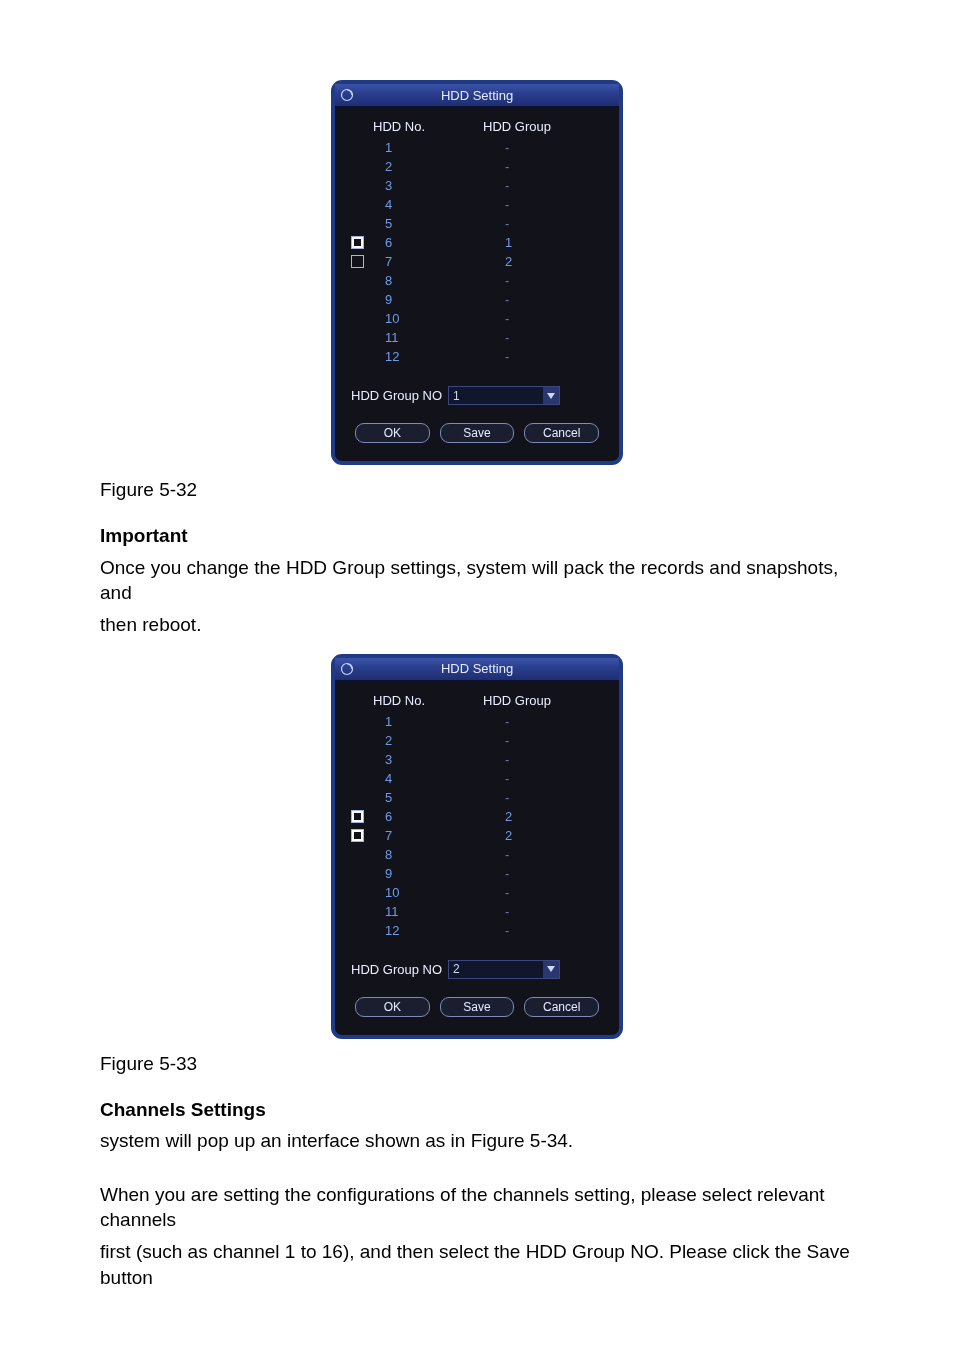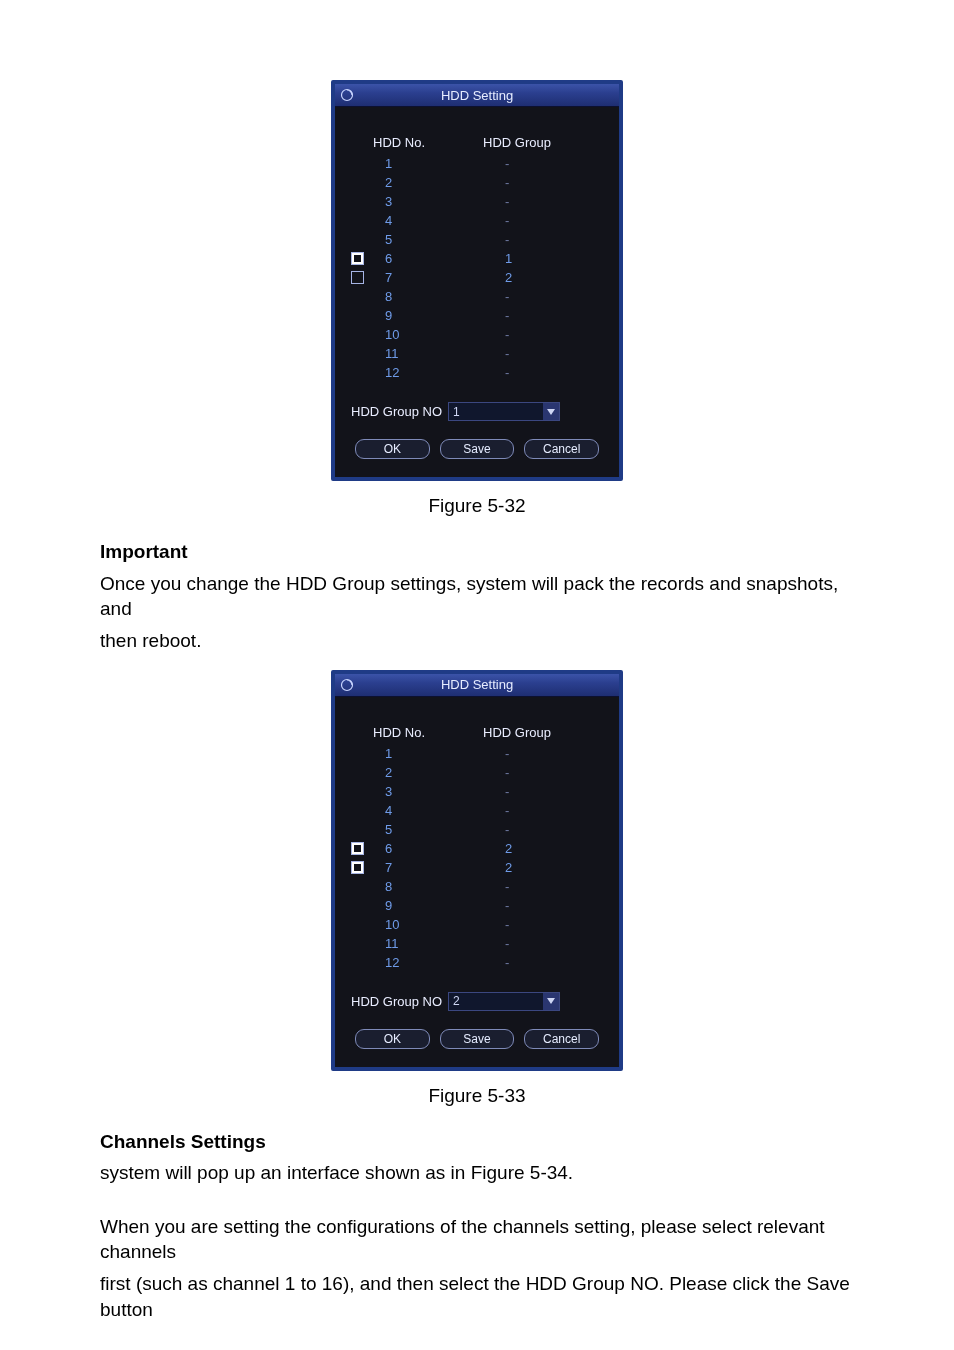--- a/index.html
+++ b/index.html
@@ -9,21 +9,21 @@
     font-family: Arial, "Helvetica Neue", Helvetica, sans-serif;
     color: #000000;
   }
   .page {
     width: 954px;
     min-height: 1350px;
     box-sizing: border-box;
     padding: 80px 100px 60px 100px;
   }
   .caption {
-    text-align: center;
+    text-align: left;
     font-size: 19px;
     color: #000000;
     margin: 14px 0 22px 0;
   }
   .para {
     font-size: 19px;
     line-height: 1.35;
     color: #000000;
     margin: 0 0 6px 0;
   }
@@ -36,21 +36,21 @@
   
   .dialog-wrap {
     display: flex;
     justify-content: center;
     margin-bottom: 4px;
   }
   .dialog {
     width: 284px;
     background: #12131a;
     border: 4px solid #1f3b86;
-    border-radius: 2px;
+    border-radius: 11px;
     font-size: 13px;
     color: #dfe3ee;
     position: relative;
   }
   .titlebar {
     height: 22px;
     background: linear-gradient(#3b53a8, #2b3f8f 40%, #1e2e72);
     display: flex;
     align-items: center;
     border-bottom: 1px solid #0c1030;
@@ -71,21 +71,20 @@
     padding: 10px 16px 6px 16px;
   }
   .header-row, .row {
     display: flex;
     align-items: center;
     height: 19px;
   }
   .header-row {
     margin-bottom: 2px;
     color: #e9edff;
-    margin-top: 16px;
   }
   .col-check {
     width: 22px;
     display: flex;
     align-items: center;
     justify-content: flex-start;
   }
   .col-no {
     width: 80px;
     text-align: left;

